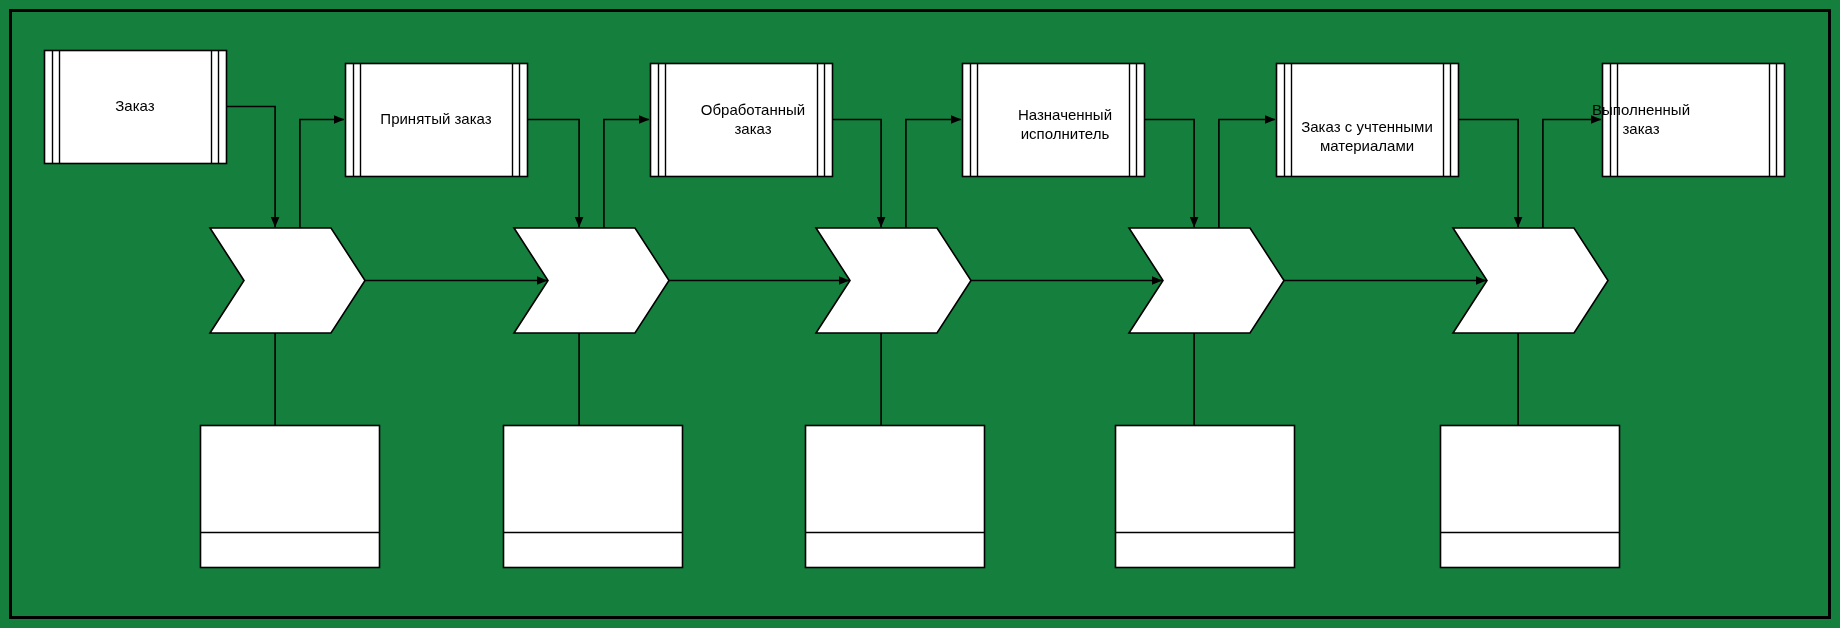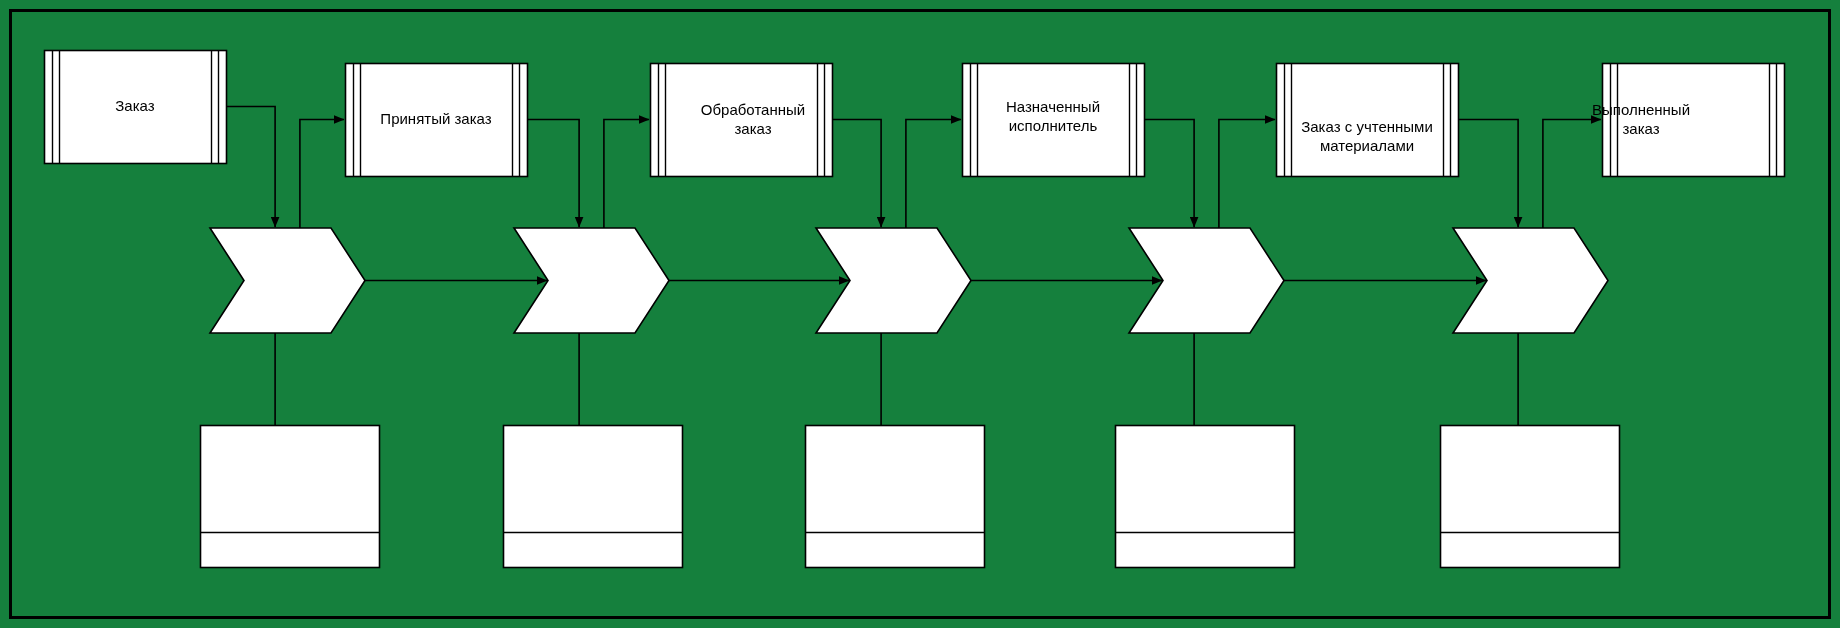--- a/index.html
+++ b/index.html
@@ -162,21 +162,21 @@
           <line x1="1440.5" y1="532.5" x2="1619.5" y2="532.5" stroke="#000000" stroke-width="1.6"></line>
         </g>
       </g>
   </svg>
 
   <div id="labels-layer">
       <div class="lbl lbl-data" style="left: 44px; top: 50px; width: 182px; height: 113px;">Заказ</div>
       <div class="lbl lbl-data" style="left: 345px; top: 63px; width: 182px; height: 113px;">Принятый заказ</div>
       <div class="lbl lbl-data" style="left: 662px; top: 63px; width: 182px; height: 113px;">Обработанный
 заказ</div>
-      <div class="lbl lbl-data" style="left: 962px; top: 60px; width: 182px; height: 113px;">Назначенный
+      <div class="lbl lbl-data" style="left: 962px; top: 68px; width: 182px; height: 113px; padding-left: 12px;">Назначенный
 исполнитель</div>
       <div class="lbl lbl-data" style="left: 1276px; top: 80px; width: 182px; height: 113px;">Заказ с учтенными
 материалами</div>
       <div class="lbl lbl-data" style="left: 1550px; top: 63px; width: 182px; height: 113px;">Выполненный
 заказ</div>
       <div class="lbl lbl-proc" style="left: 244px; top: 228px; width: 121px; height: 105px;"></div>
       <div class="lbl lbl-proc" style="left: 548px; top: 228px; width: 121px; height: 105px;"></div>
       <div class="lbl lbl-proc" style="left: 850px; top: 228px; width: 121px; height: 105px;"></div>
       <div class="lbl lbl-proc" style="left: 1163px; top: 228px; width: 121px; height: 105px;"></div>
       <div class="lbl lbl-proc" style="left: 1487px; top: 228px; width: 121px; height: 105px;"></div>

